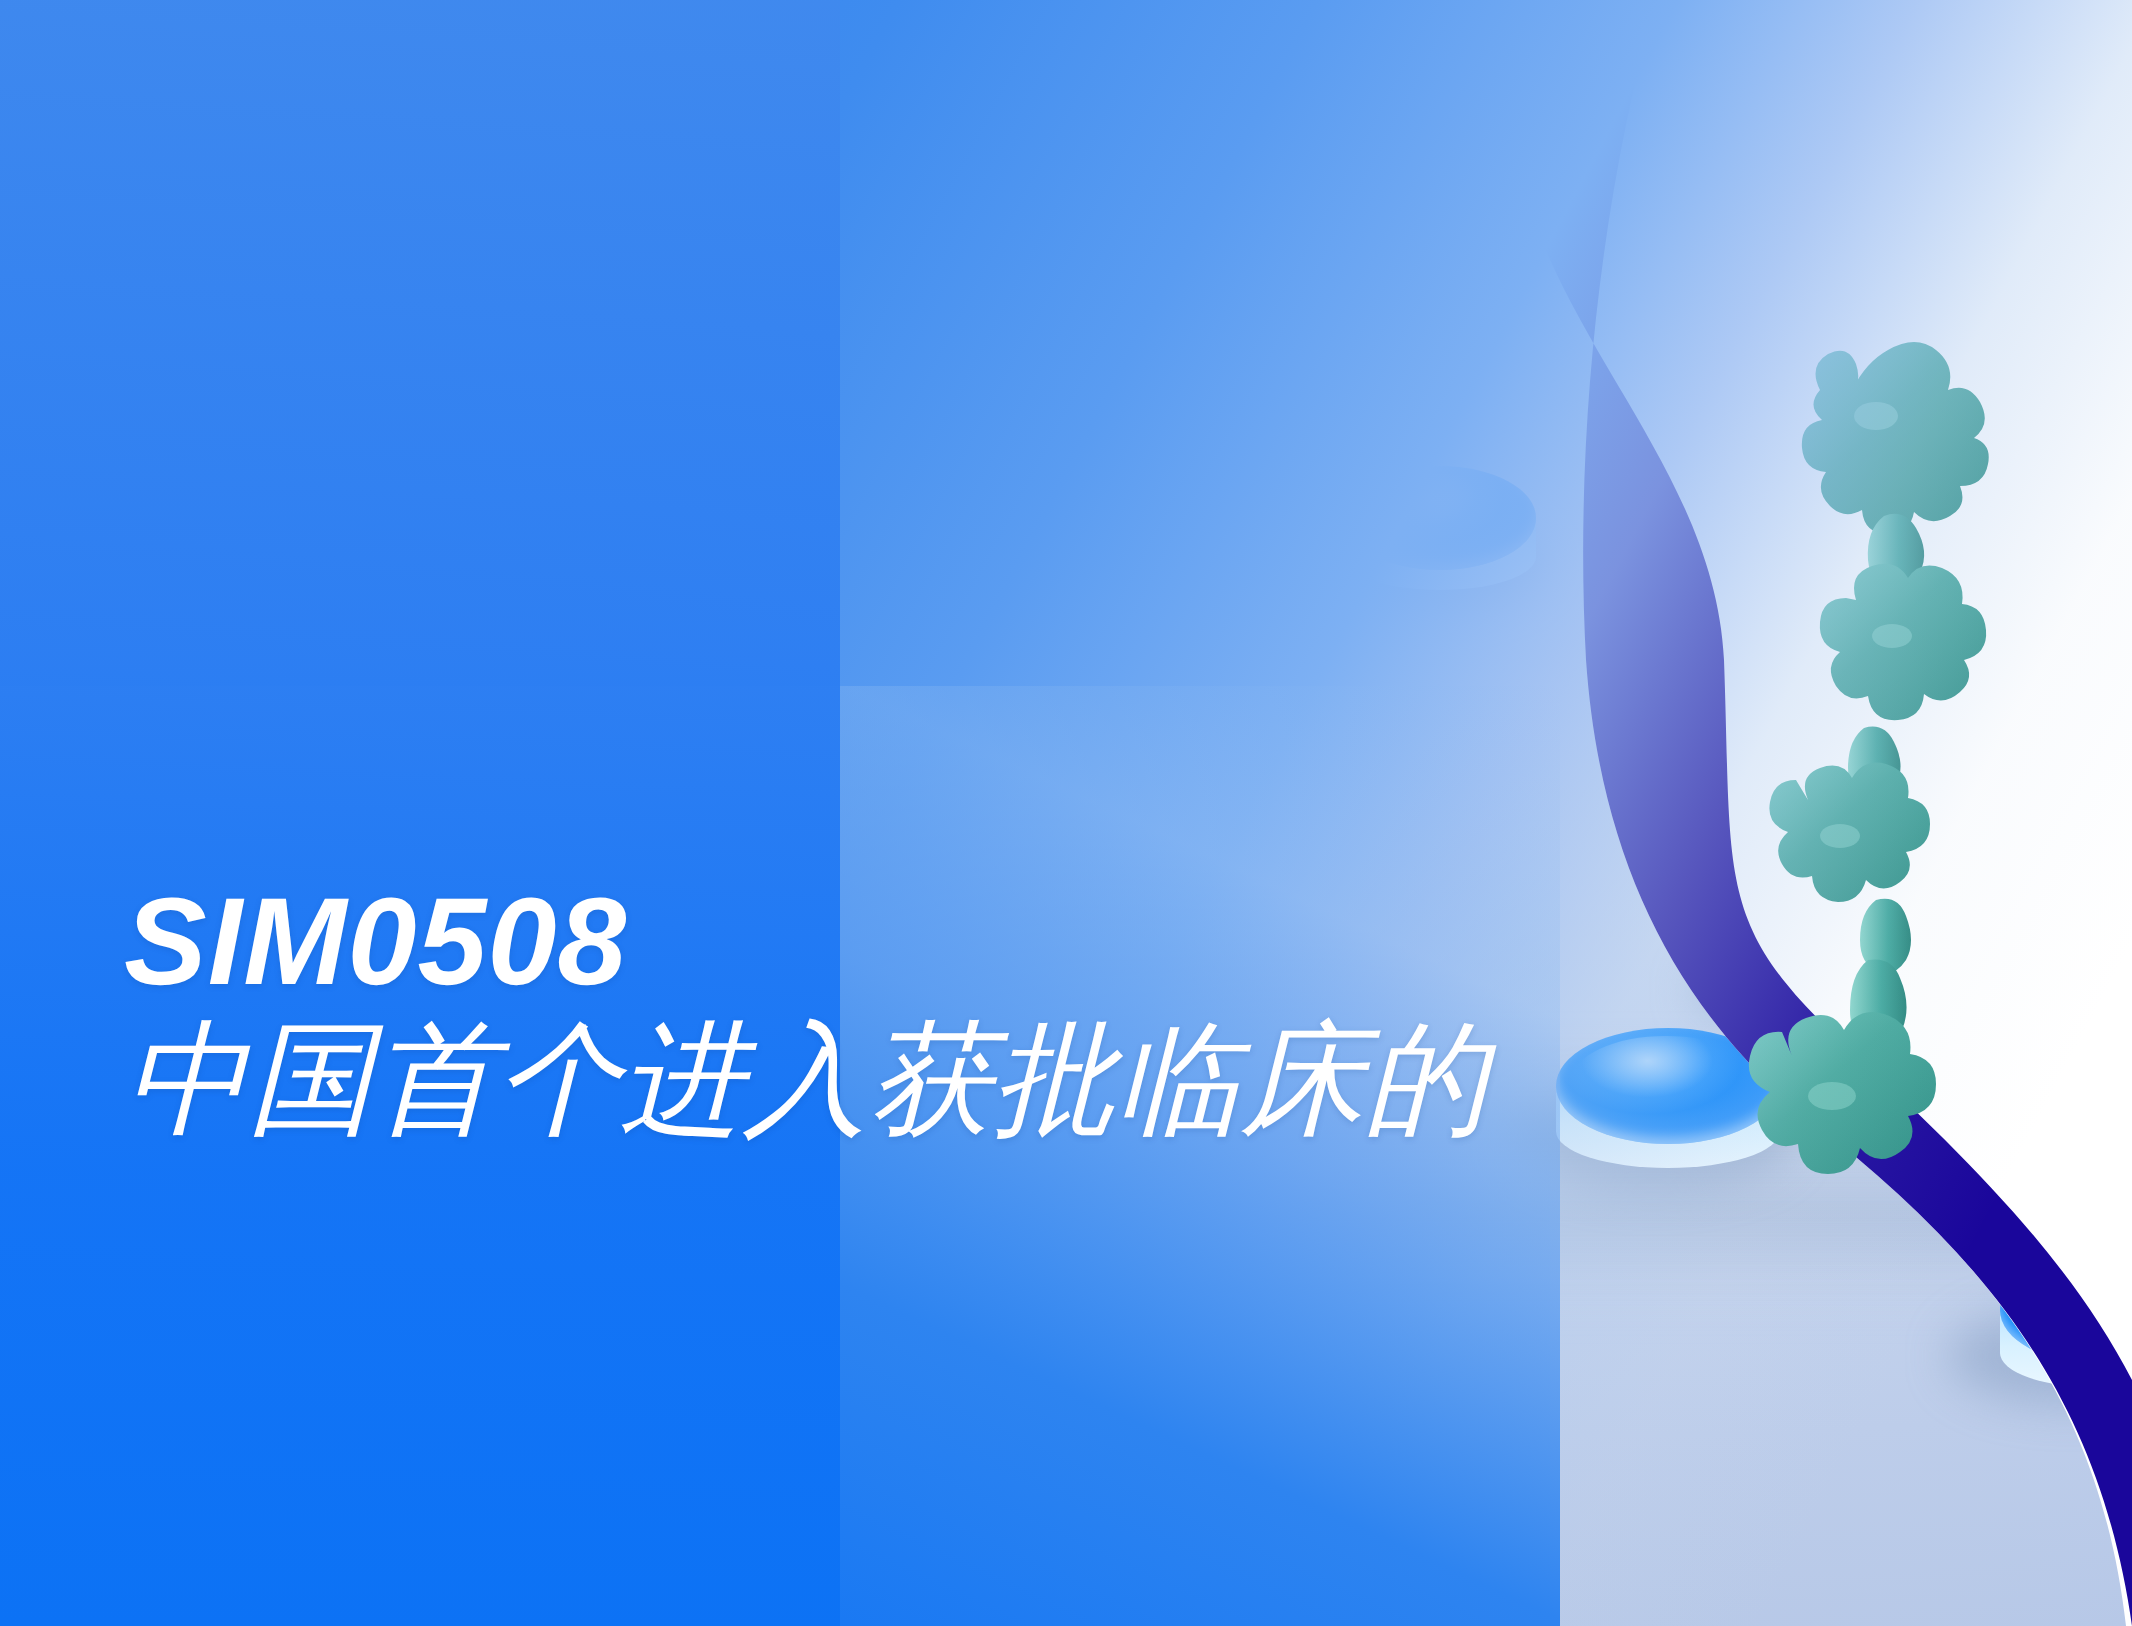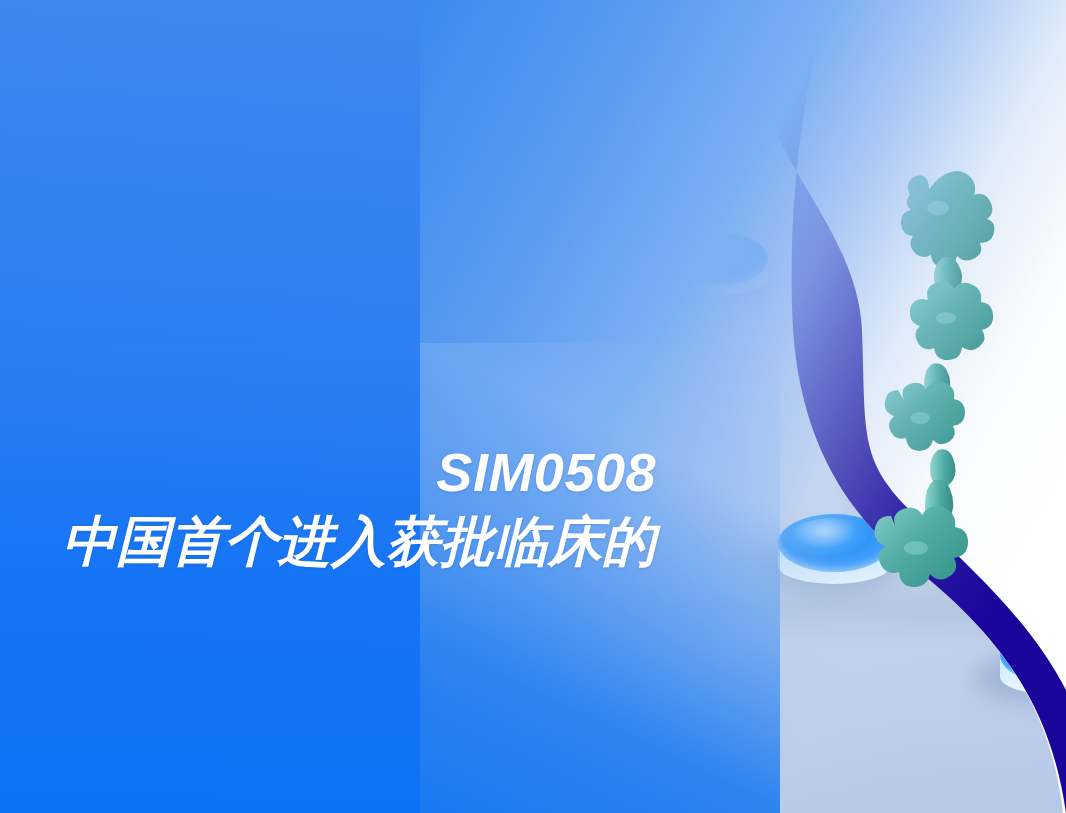--- a/index.html
+++ b/index.html
@@ -89,29 +89,28 @@
   }
   .pill.blurred{filter:blur(2.6px);opacity:.96;}
 
   
   .headline{
     position:absolute;left:62px;top:437px;
     color:#ffffff;
     text-shadow:0 1px 3px rgba(10,60,140,.18);
   }
   .h-code{
-    font-size:54px;line-height:70px;
+    font-size:62px;line-height:70px;
     font-weight:700;font-style:italic;
     letter-spacing:.5px;
     margin:0 0 4px 0;
-    text-align:right;
   }
   .h-sub{
-    font-size:54px;line-height:60px;
-    font-weight:700;font-style:italic;
+    font-size:62px;line-height:60px;
+    font-weight:400;font-style:italic;
     letter-spacing:0px;
     margin:0;
     white-space:nowrap;
   }
   .h-sub.l2{margin-top:2px;}
 </style>
 </head>
 <body>
 
 <div id="poster">

